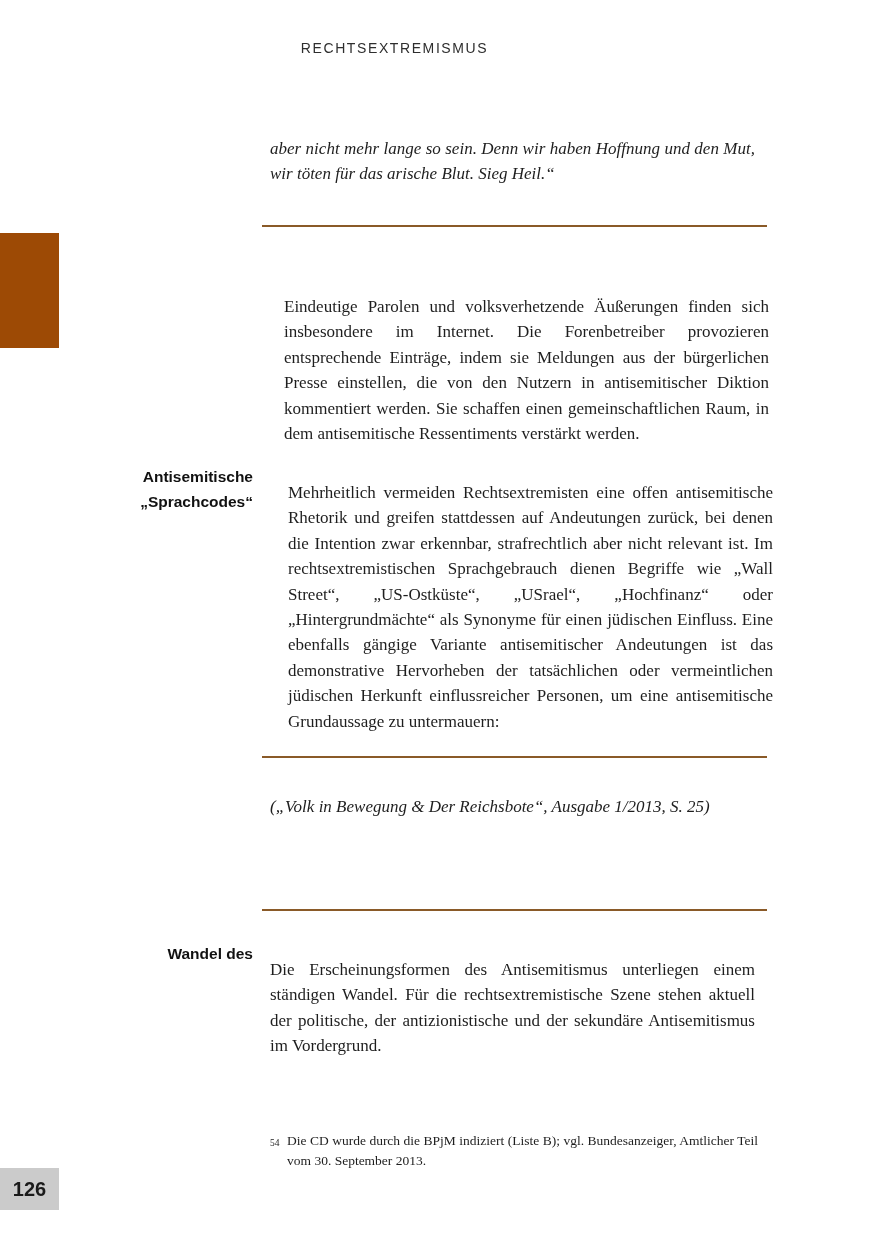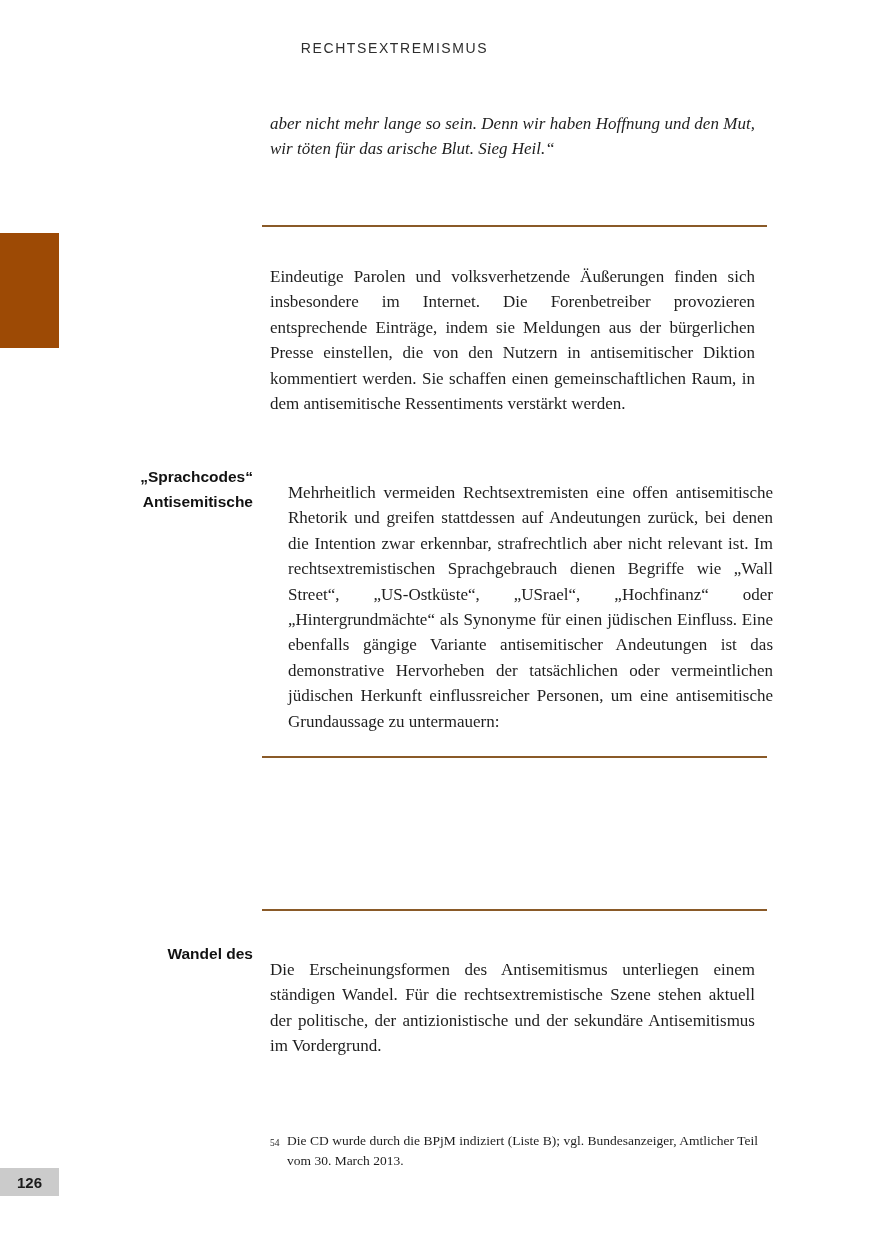--- a/index.html
+++ b/index.html
@@ -36,24 +36,24 @@
   .rule-2 { top: 756px; }
   .rule-3 { top: 909px; }
   .col {
     position: absolute;
     left: 270px; width: 485px;
     font-size: 17px;
     line-height: 25.4px;
     text-align: justify;
   }
   .col p { margin: 0; }
-  .quote-block { font-style: italic; }
+  .quote-block { font-style: italic; margin-top: 25px; }
   .q1 { top: 111px; }
   .q2 { top: 769px; }
-  .p1 { top: 247px; }
+  .p1 { top: 277px; margin-left: 14px; }
   .p2 { top: 463px; margin-left: 18px; }
   .p3 { top: 940px; }
   .fn-ref {
     font-size: 10px;
     line-height: 0;
     vertical-align: 5px;
   }
   .margin-label {
     position: absolute;
     left: 0; width: 253px;
@@ -77,28 +77,28 @@
     text-align: justify;
   }
   .fn-marker {
     position: absolute;
     left: 2px; top: 2px;
     font-size: 9.5px;
   }
   .page-number-box {
     position: absolute;
     left: 0; top: 1168px;
-    width: 59px; height: 28px;
+    width: 59px; height: 42px;
     background: var(--page-number-bg, #cbcbcb);
     display: flex;
     align-items: center;
     justify-content: center;
     font-family: "Liberation Sans", sans-serif;
     font-weight: 700;
-    font-size: 15px;
+    font-size: 20px;
     color: #1a1a1a;
   }
 </style>
 </head>
 <body>
 
 <div class="page">
 
   <div class="running-header">RECHTSEXTREMISMUS</div>
 
@@ -106,41 +106,42 @@
 
   <section class="col quote-block q1">
     <p>aber nicht mehr lange so sein. Denn wir haben Hoffnung und den Mut, wir töten für das arische Blut. Sieg Heil.“</p>
   </section>
 
   <div class="rule rule-1"></div>
 
   <p class="col body-para p1">Eindeutige Parolen und volksverhetzende Äußerungen finden sich insbesondere im Internet. Die Forenbetreiber provozieren entsprechende Einträge, indem sie Meldungen aus der bürger­lichen Presse einstellen, die von den Nutzern in antisemitischer Diktion kommentiert werden. Sie schaffen einen gemeinschaft­lichen Raum, in dem antisemitische Ressentiments verstärkt werden.</p>
 
   <div class="margin-label label-1">
+    <div>Antisemitische</div>
     <div>„Sprachcodes“</div>
-    <div>Antisemitische</div>
   </div>
 
   <p class="col body-para p2">Mehrheitlich vermeiden Rechtsextremisten eine offen antisemi­tische Rhetorik und greifen stattdessen auf Andeutungen zurück, bei denen die Intention zwar erkennbar, strafrechtlich aber nicht relevant ist. Im rechtsextremistischen Sprachgebrauch dienen Begriffe wie „Wall Street“, „US-Ostküste“, „USrael“, „Hochfinanz“ oder „Hintergrundmächte“ als Synonyme für einen jüdischen Einfluss. Eine ebenfalls gängige Variante antisemitischer Andeu­tungen ist das demonstrative Hervorheben der tatsächlichen oder vermeintlichen jüdischen Herkunft einflussreicher Personen, um eine antisemitische Grundaussage zu untermauern:</p>
 
   <div class="rule rule-2"></div>
 
   <section class="col quote-block q2">
+    <p>(„Volk in Bewegung &amp; Der Reichsbote“, Ausgabe 1/2013, S. 25)</p>
   </section>
 
   <div class="rule rule-3"></div>
 
   <div class="margin-label label-2">
     <div>Wandel des</div>
   </div>
 
   <p class="col body-para p3">Die Erscheinungsformen des Antisemitismus unterliegen einem ständigen Wandel. Für die rechtsextremistische Szene stehen aktuell der politische, der antizionistische und der sekundäre Antisemitismus im Vordergrund.</p>
 
   <div class="footnote">
     <span class="fn-marker">54</span>
-    <span>Die CD wurde durch die BPjM indiziert (Liste B); vgl. Bundesanzeiger, Amtlicher Teil vom 30. March 2013.</span>
+    <span>Die CD wurde durch die BPjM indiziert (Liste B); vgl. Bundesanzeiger, Amtlicher Teil vom 30. September 2013.</span>
   </div>
 
   <div class="page-number-box">
     <span>126</span>
   </div>
 
 </div>
 
 </body></html>

